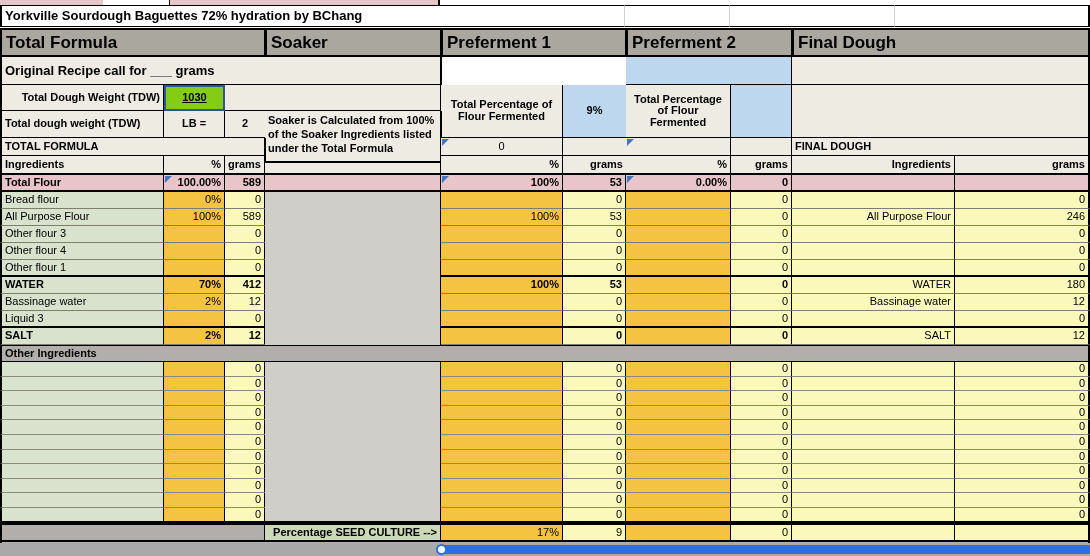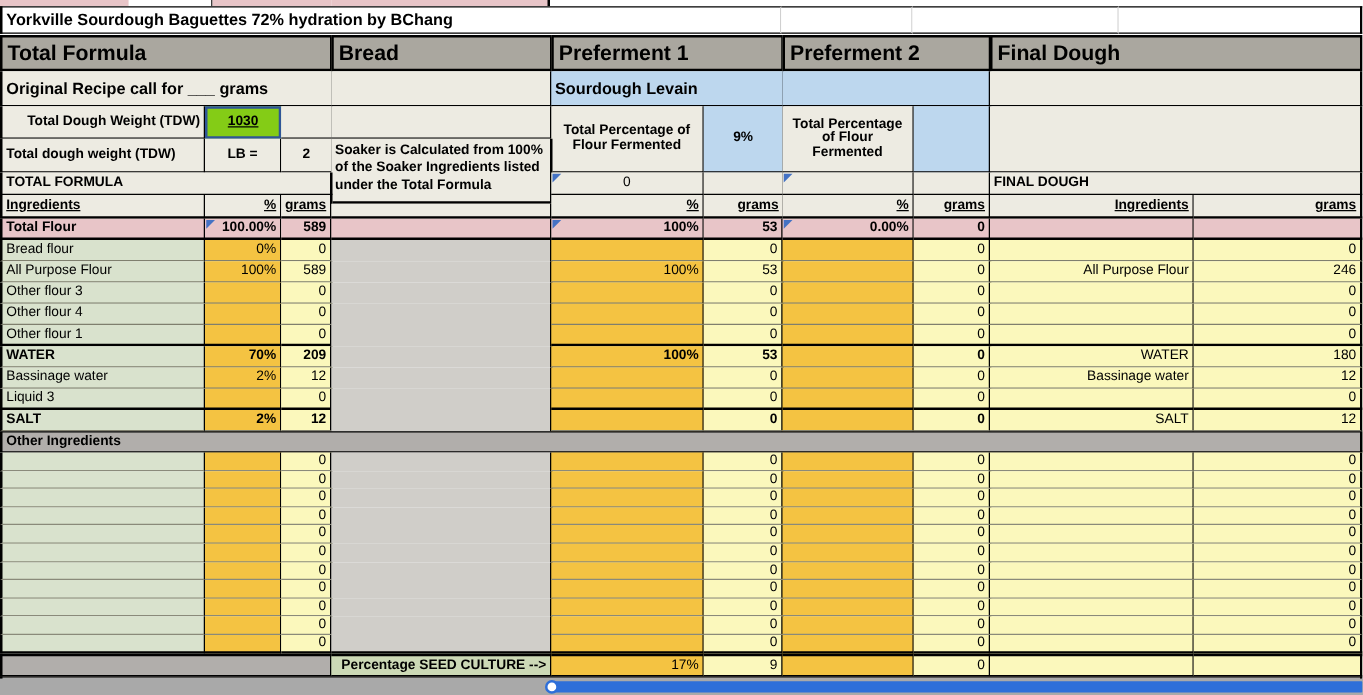--- a/index.html
+++ b/index.html
@@ -44,21 +44,21 @@
   .f-green2 { background:#ccd9b6; }
   .f-gold   { background:#f4c342; }
   .f-yellow { background:#fbf8bc; }
   .f-dgray  { background:#d0cec9; }
 
   
   .bt  { border-top:1px solid #000; }
   .bb  { border-bottom:1px solid #000; }
   .br  { border-right:1px solid #000; }
   .btk { border-top:2px solid #000; }
-  .bbk { border-bottom:2px solid #000;text-decoration:underline; }
+  .bbk { border-bottom:2px solid #000; }
   .blk { border-left:2px solid #000; }
   .brk { border-right:2px solid #000; }
 
   
   .flag {
     position:absolute; left:1px; top:1px;
     width:0; height:0;
     border-top:7px solid #4472c4;
     border-right:7px solid transparent;
   }
@@ -100,35 +100,34 @@
   <div class="cell l b bt bb blk f-white" style="left:0;top:5px;width:560px;height:22px;font-size:13px;font-weight:bold;">Yorkville Sourdough Baguettes 72% hydration by BChang</div>
   <div class="cell f-white bt bb" style="left:560px;top:5px;width:65px;height:22px;border-right:1px solid #d0d0d0;"></div>
   <div class="cell f-white bt bb" style="left:625px;top:5px;width:105px;height:22px;border-right:1px solid #d0d0d0;"></div>
   <div class="cell f-white bt bb" style="left:730px;top:5px;width:165px;height:22px;border-right:1px solid #d0d0d0;"></div>
   <div class="cell f-white bt bb brk" style="left:895px;top:5px;width:195px;height:22px;"></div>
 
   <div class="bar" style="left:0;top:28px;width:266px;height:29px;">
     <span class="title-big">Total Formula</span>
   </div>
   <div class="bar" style="left:265px;top:28px;width:177px;height:29px;">
-    <span class="title-big">Bread</span>
+    <span class="title-big">Soaker</span>
   </div>
   <div class="bar" style="left:441px;top:28px;width:186px;height:29px;">
     <span class="title-big">Preferment 1</span>
   </div>
   <div class="bar" style="left:626px;top:28px;width:167px;height:29px;">
     <span class="title-big">Preferment 2</span>
   </div>
   <div class="bar" style="left:792px;top:28px;width:298px;height:29px;">
     <span class="title-big">Final Dough</span>
   </div>
 
   <div class="cell l f-cream blk br bb" style="left:0;top:57px;width:266px;height:28px;font-size:13px;font-weight:bold;">Original Recipe call for ___ grams</div>
   <div class="cell f-cream brk bb" style="left:265px;top:57px;width:177px;height:28px;"></div>
-  <div class="cell l f-blue br bb" style="left:441px;top:57px;width:186px;height:28px;font-size:13px;font-weight:bold;">Sourdough Levain</div>
   <div class="cell l f-blue brk bb" style="left:626px;top:57px;width:167px;height:28px;font-size:13px;font-weight:bold;"></div>
   <div class="cell f-cream brk bb" style="left:792px;top:57px;width:298px;height:28px;"></div>
 
   <div class="cell r b f-cream blk br bb" style="left:0;top:85px;width:164px;height:26px;">Total Dough Weight (TDW)</div>
   <div class="cell c b f-bluebx bb" style="left:164px;top:85px;width:61px;height:26px;border:2px solid #2f5597;">1030</div>
   <div class="cell f-cream br bb" style="left:225px;top:85px;width:41px;height:26px;"></div>
   <div class="cell f-cream brk bb" style="left:265px;top:85px;width:177px;height:26px;"></div>
 
   <div class="cell wrap c b f-cream br" style="left:441px;top:85px;width:122px;height:53px;border-bottom:1px solid #000;">Total Percentage of Flour Fermented</div>
   <div class="cell c b f-blue br" style="left:563px;top:85px;width:64px;height:53px;border-bottom:1px solid #000;">9%</div>
@@ -218,21 +217,21 @@
       <div class="cell r brk f-yellow" style="left: 225px; top: 260px; width: 41px; height: 17px; border-bottom: 2px solid rgb(0, 0, 0);">0</div>
       <div class="cell f-dgray brk" style="left: 265px; top: 260px; width: 177px; height: 17px;"></div>
       <div class="cell r br f-gold" style="left: 441px; top: 260px; width: 122px; height: 17px; border-bottom: 2px solid rgb(0, 0, 0);"></div>
       <div class="cell r brk f-yellow" style="left: 563px; top: 260px; width: 64px; height: 17px; border-bottom: 2px solid rgb(0, 0, 0);">0</div>
       <div class="cell r br f-gold" style="left: 626px; top: 260px; width: 105px; height: 17px; border-bottom: 2px solid rgb(0, 0, 0);"></div>
       <div class="cell r brk f-yellow" style="left: 731px; top: 260px; width: 62px; height: 17px; border-bottom: 2px solid rgb(0, 0, 0);">0</div>
       <div class="cell r br f-yellow" style="left: 792px; top: 260px; width: 163px; height: 17px; border-bottom: 2px solid rgb(0, 0, 0);"></div>
       <div class="cell r brk f-yellow" style="left: 955px; top: 260px; width: 135px; height: 17px; border-bottom: 2px solid rgb(0, 0, 0);">0</div>
       <div class="cell l b blk br f-green" style="left: 0px; top: 277px; width: 164px; height: 17px; border-bottom: 1px solid rgb(127, 127, 110);">WATER</div>
       <div class="cell r b br f-gold" style="left: 164px; top: 277px; width: 61px; height: 17px; border-bottom: 1px solid rgb(127, 127, 110);">70%</div>
-      <div class="cell r b brk f-yellow" style="left: 225px; top: 277px; width: 41px; height: 17px; border-bottom: 1px solid rgb(127, 127, 110);">209</div>
+      <div class="cell r b brk f-yellow" style="left: 225px; top: 277px; width: 41px; height: 17px; border-bottom: 1px solid rgb(127, 127, 110);">412</div>
       <div class="cell f-dgray brk" style="left: 265px; top: 277px; width: 177px; height: 17px;"></div>
       <div class="cell r b br f-gold" style="left: 441px; top: 277px; width: 122px; height: 17px; border-bottom: 1px solid rgb(127, 127, 110);">100%</div>
       <div class="cell r b brk f-yellow" style="left: 563px; top: 277px; width: 64px; height: 17px; border-bottom: 1px solid rgb(127, 127, 110);">53</div>
       <div class="cell r b br f-gold" style="left: 626px; top: 277px; width: 105px; height: 17px; border-bottom: 1px solid rgb(127, 127, 110);"></div>
       <div class="cell r b brk f-yellow" style="left: 731px; top: 277px; width: 62px; height: 17px; border-bottom: 1px solid rgb(127, 127, 110);">0</div>
       <div class="cell r br f-yellow" style="left: 792px; top: 277px; width: 163px; height: 17px; border-bottom: 1px solid rgb(127, 127, 110);">WATER</div>
       <div class="cell r brk f-yellow" style="left: 955px; top: 277px; width: 135px; height: 17px; border-bottom: 1px solid rgb(127, 127, 110);">180</div>
       <div class="cell l blk br f-green" style="left: 0px; top: 294px; width: 164px; height: 17px; border-bottom: 1px solid rgb(127, 127, 110);">Bassinage water</div>
       <div class="cell r br f-gold" style="left: 164px; top: 294px; width: 61px; height: 17px; border-bottom: 1px solid rgb(127, 127, 110);">2%</div>
       <div class="cell r brk f-yellow" style="left: 225px; top: 294px; width: 41px; height: 17px; border-bottom: 1px solid rgb(127, 127, 110);">12</div>

